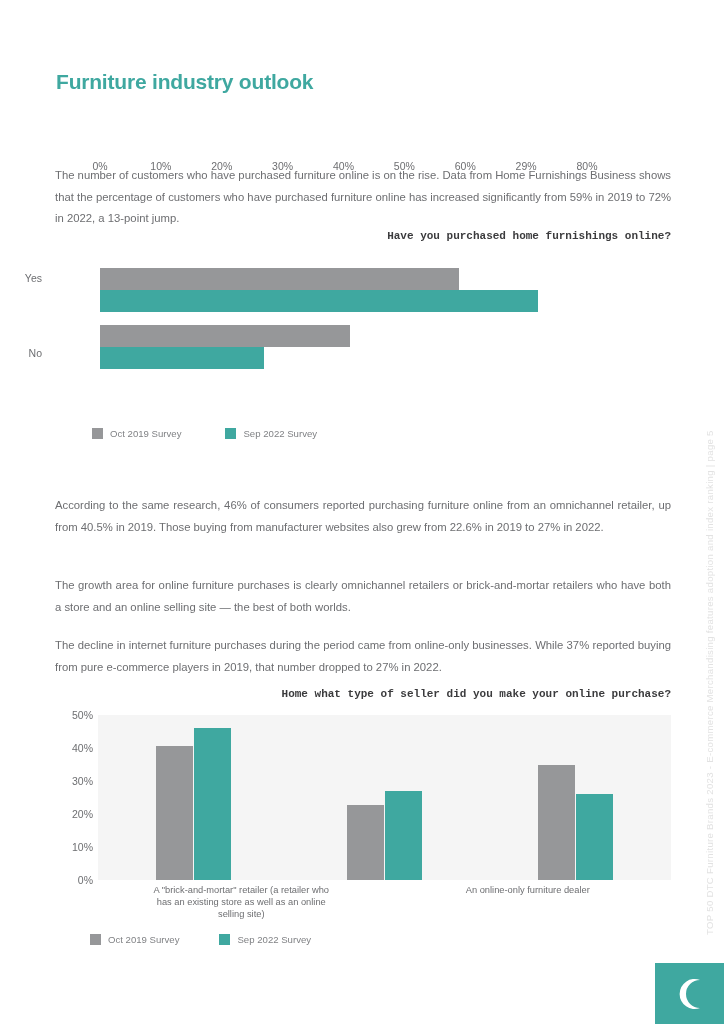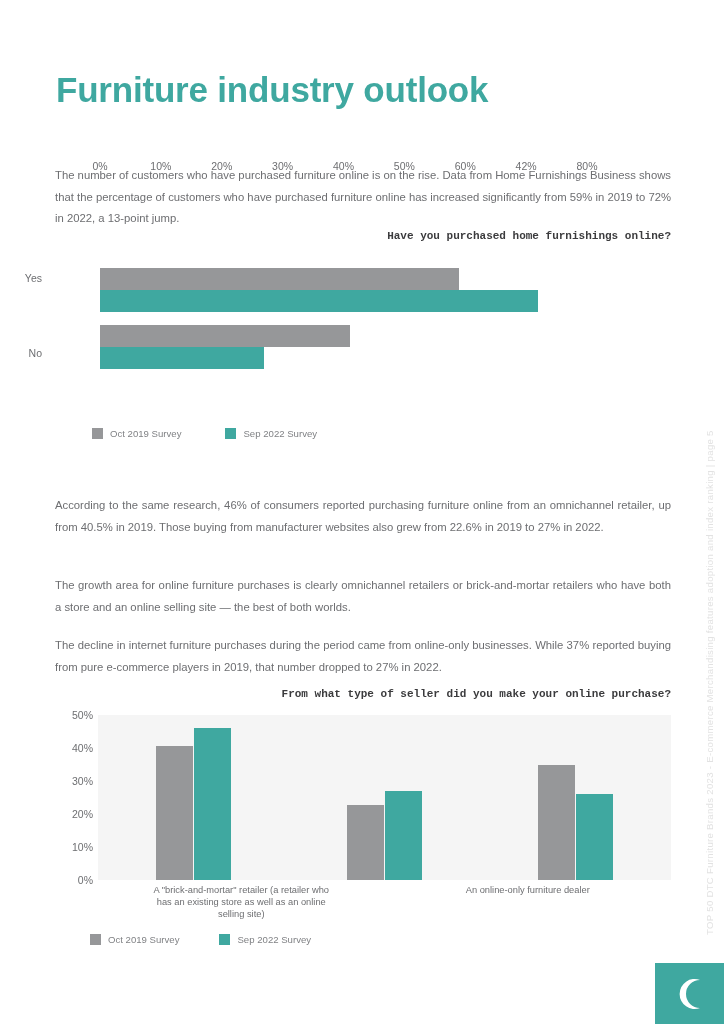--- a/index.html
+++ b/index.html
@@ -8,21 +8,21 @@
     background:#ffffff;
     font-family:"Liberation Sans", sans-serif;
     color:#58595b;
     overflow:hidden;
   }
   .page { position:relative; width:724px; height:1024px; }
 
   
   .page-title {
     position:absolute; left:56px; top:70px;
-    font-size:35px; font-weight:bold; letter-spacing:-0.2px;
+    font-size:21px; font-weight:bold; letter-spacing:-0.2px;
     color:#3fa8a0;
   }
 
   
   .para {
     position:absolute; left:55px; width:616px;
     font-size:11.3px; line-height:21.5px;
     color:#6d6e71; text-align:justify;margin-top:25px;
   }
   .p1 { top:140px; }
@@ -132,41 +132,41 @@
   <div class="c1-cat yes">Yes</div>
   <div class="c1-cat no">No</div>
   <div class="c1-axis" id="c1-axis">
       <span class="c1-tick" style="left: 0px;">0%</span>
       <span class="c1-tick" style="left: 60.875px;">10%</span>
       <span class="c1-tick" style="left: 121.75px;">20%</span>
       <span class="c1-tick" style="left: 182.625px;">30%</span>
       <span class="c1-tick" style="left: 243.5px;">40%</span>
       <span class="c1-tick" style="left: 304.375px;">50%</span>
       <span class="c1-tick" style="left: 365.25px;">60%</span>
-      <span class="c1-tick" style="left: 426.125px;">42%</span>
+      <span class="c1-tick" style="left: 426.125px;">29%</span>
       <span class="c1-tick" style="left: 487px;">80%</span>
     </div>
 
   <div class="legend legend-1">
     <div class="legend-item">
       <span class="legend-swatch gray"></span>
       <span class="legend-label">Oct 2019 Survey</span>
     </div>
     <div class="legend-item">
       <span class="legend-swatch teal"></span>
       <span class="legend-label">Sep 2022 Survey</span>
     </div>
   </div>
 
   <div class="para p2">According to the same research, 46% of consumers reported purchasing furniture online from an omnichannel retailer, up from 40.5% in 2019. Those buying from manufacturer websites also grew from 22.6% in 2019 to 27% in 2022.</div>
   <div class="para p3">The growth area for online furniture purchases is clearly omnichannel retailers or brick-and-mortar retailers who have both a store and an online selling site — the best of both worlds.</div>
   <div class="para p4">The decline in internet furniture purchases during the period came from online-only businesses. While 37% reported buying from pure e-commerce players in 2019, that number dropped to 27% in 2022.</div>
 
   <div class="chart2">
-    <div class="chart-title">From what type of seller did you make your online purchase?</div>
+    <div class="chart-title">Home what type of seller did you make your online purchase?</div>
     <div class="c2-ylabels" id="c2-ylabels">
         <div class="c2-ytick" style="top: 0px;">50%</div>
         <div class="c2-ytick" style="top: 33px;">40%</div>
         <div class="c2-ytick" style="top: 66px;">30%</div>
         <div class="c2-ytick" style="top: 99px;">20%</div>
         <div class="c2-ytick" style="top: 132px;">10%</div>
         <div class="c2-ytick" style="top: 165px;">0%</div>
       </div>
     <div class="c2-plot">
       <div class="c2-groups" id="c2-groups">

